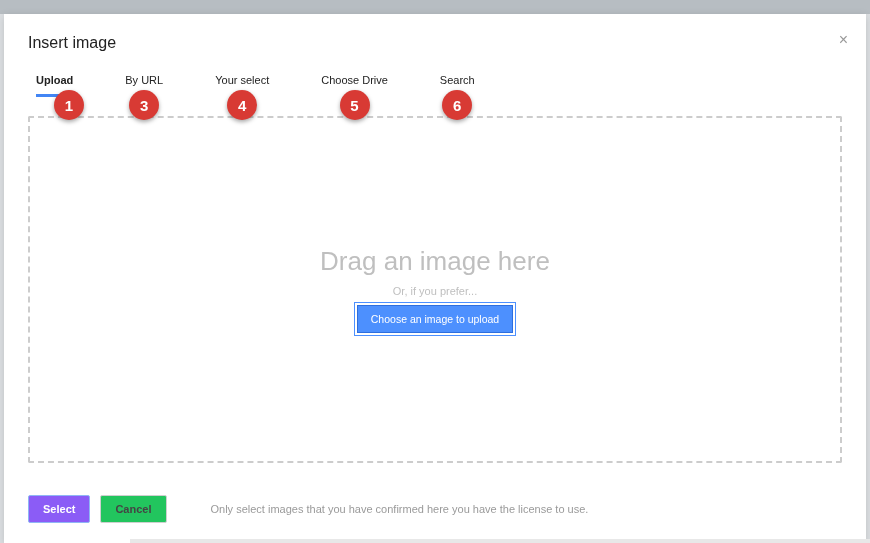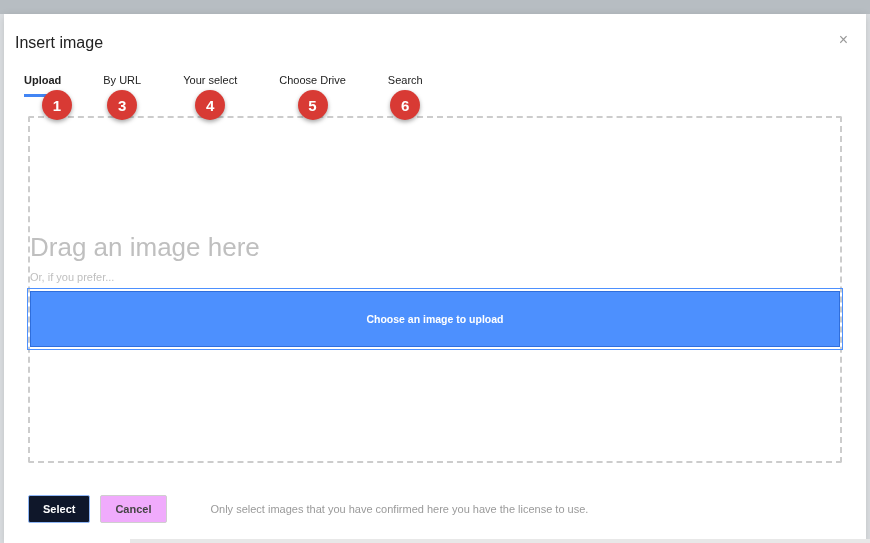--- a/index.html
+++ b/index.html
@@ -22,43 +22,43 @@
       top: 14px;
       left: 4px;
       right: 4px;
       bottom: 0;
       background: #fff;
       box-shadow: 0 2px 8px rgba(0,0,0,0.15);
       display: flex;
       flex-direction: column;
     }
     .modal-header {
-      padding: 20px 24px 16px 11px;
+      padding: 20px 24px 16px 24px;
       position: relative;
     }
     .modal-title {
       font-size: 16px;
       color: #222;
       font-weight: normal;
     }
     .close-btn {
       position: absolute;
       top: 18px;
       right: 18px;
       color: #999;
       font-size: 16px;
       cursor: pointer;
       background: none;
       border: none;
       line-height: 1;
     }
     .tabs {
       display: flex;
-      gap: 2px;
-      padding: 0 20px;
+      gap: 12px;
+      padding: 0 32px;
       border-bottom: 1px solid transparent;
     }
     .tab {
       font-size: 11px;
       color: #222;
       padding: 6px 0 8px 0;
       margin-right: 40px;
       cursor: pointer;
       position: relative;
       white-space: nowrap;
@@ -91,65 +91,66 @@
       flex: 1;
       padding: 18px 24px;
       display: flex;
     }
     .dropzone {
       flex: 1;
       border: 2px dashed #ccc;
       border-radius: 2px;
       display: flex;
       flex-direction: column;
+      align-items: center;
       justify-content: center;
       gap: 8px;
     }
     .dropzone-main {
       font-size: 26px;
       color: #bfbfbf;
       font-weight: normal;
     }
     .dropzone-sub {
       font-size: 11px;
       font-weight: normal;
       color: #bfbfbf;
     }
     .upload-btn {
       background: #4d90fe;
       color: #fff;
       font-size: 10.5px;
-      font-weight: bold;
+      font-weight: normal;
       border: 1px solid #2f6edc;
-      padding: 21px 13px;
+      padding: 7px 13px;
       cursor: pointer;
       outline: 1px solid #4d90fe;
       outline-offset: 2px;
     }
     .footer {
       display: flex;
       align-items: center;
       padding: 14px 24px 20px 24px;
       gap: 10px;
     }
     .btn {
       font-size: 11px;
       font-weight: bold;
       padding: 7px 14px;
       border-radius: 2px;
       cursor: pointer;
       border: 1px solid;
     }
     .btn-select {
-      background: #0f172a;
+      background: #8b5cf6;
       color: #fff;
       border-color: #8fb6f5;
     }
     .btn-cancel {
-      background: #f0abfc;
+      background: #22c55e;
       color: #444;
       border-color: #cfcfcf;
     }
     .footer-text {
       font-size: 11px;
       color: #9a9a9a;
       margin-left: 34px;
     }
     .bottom-shadow {
       position: absolute;

